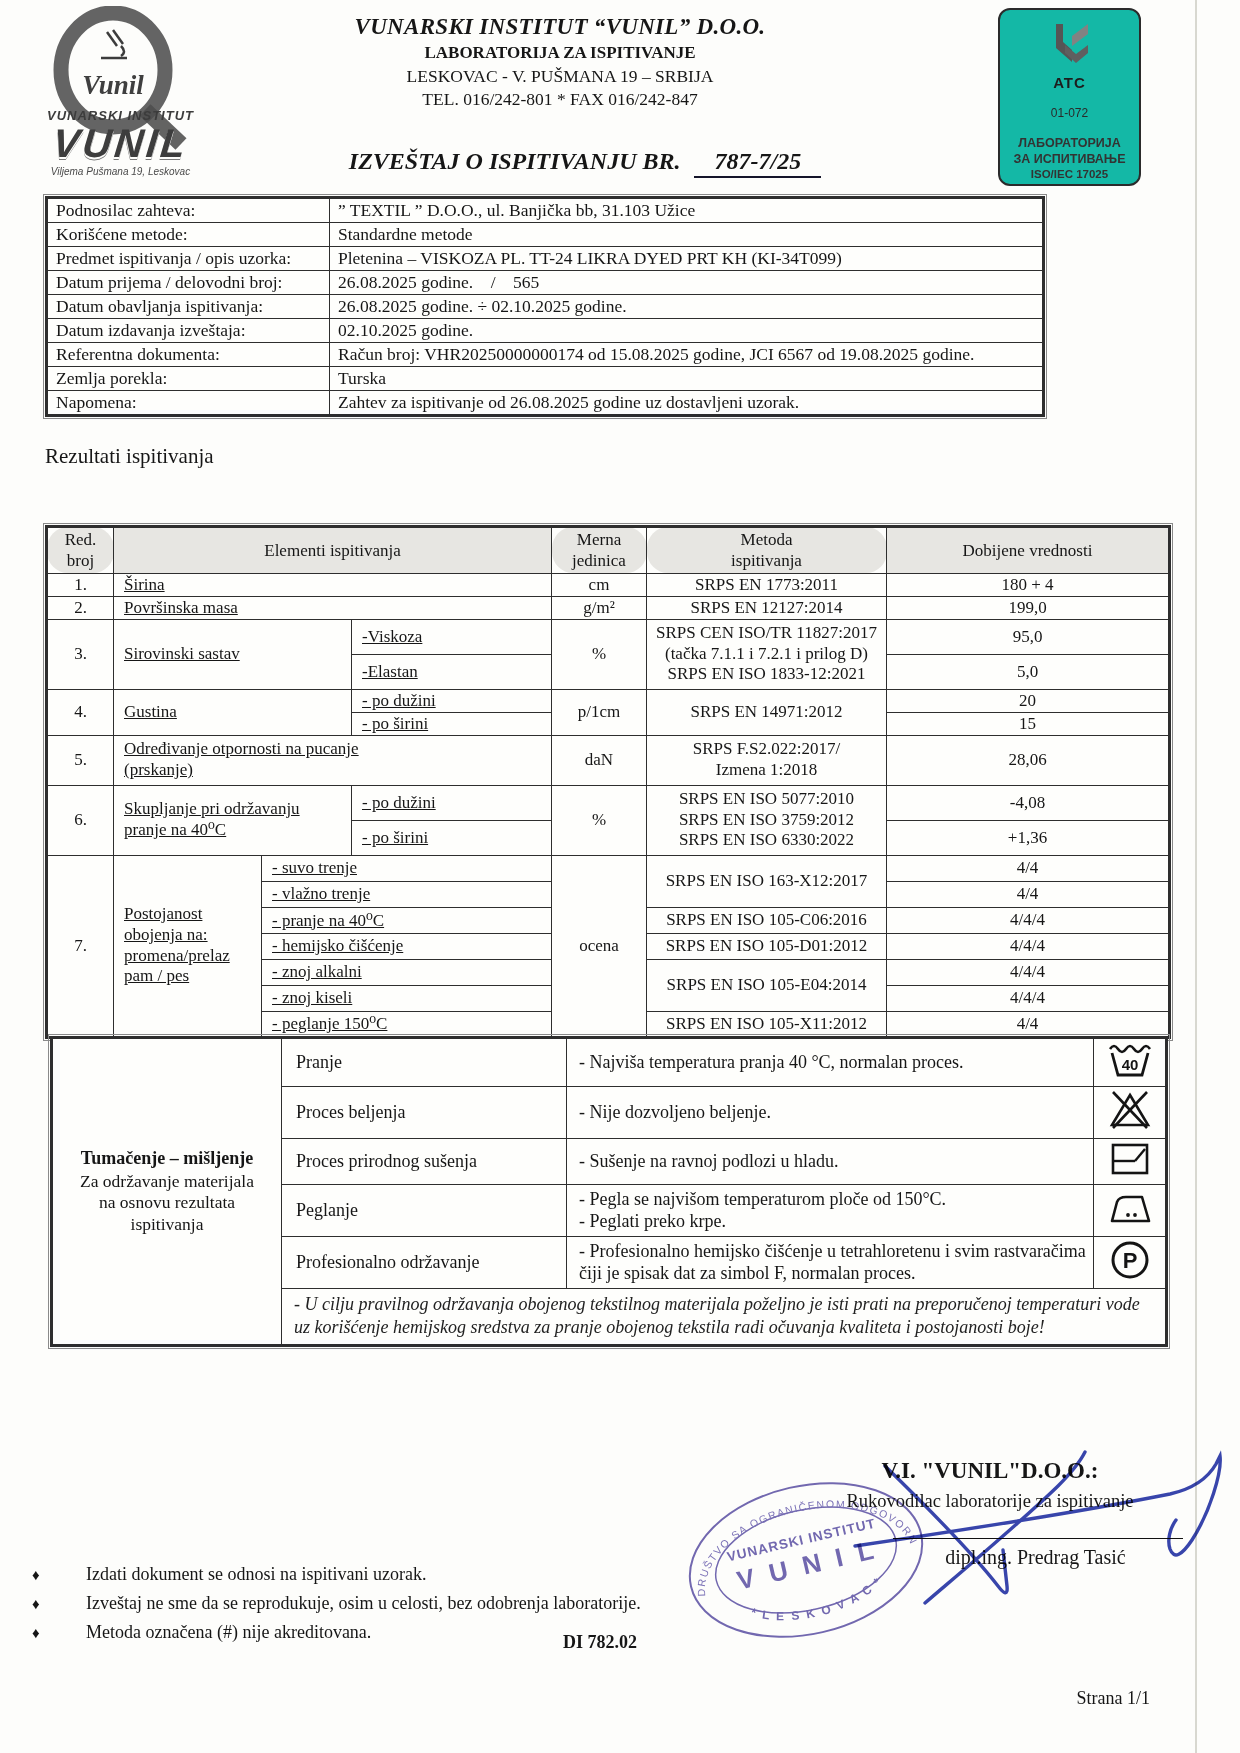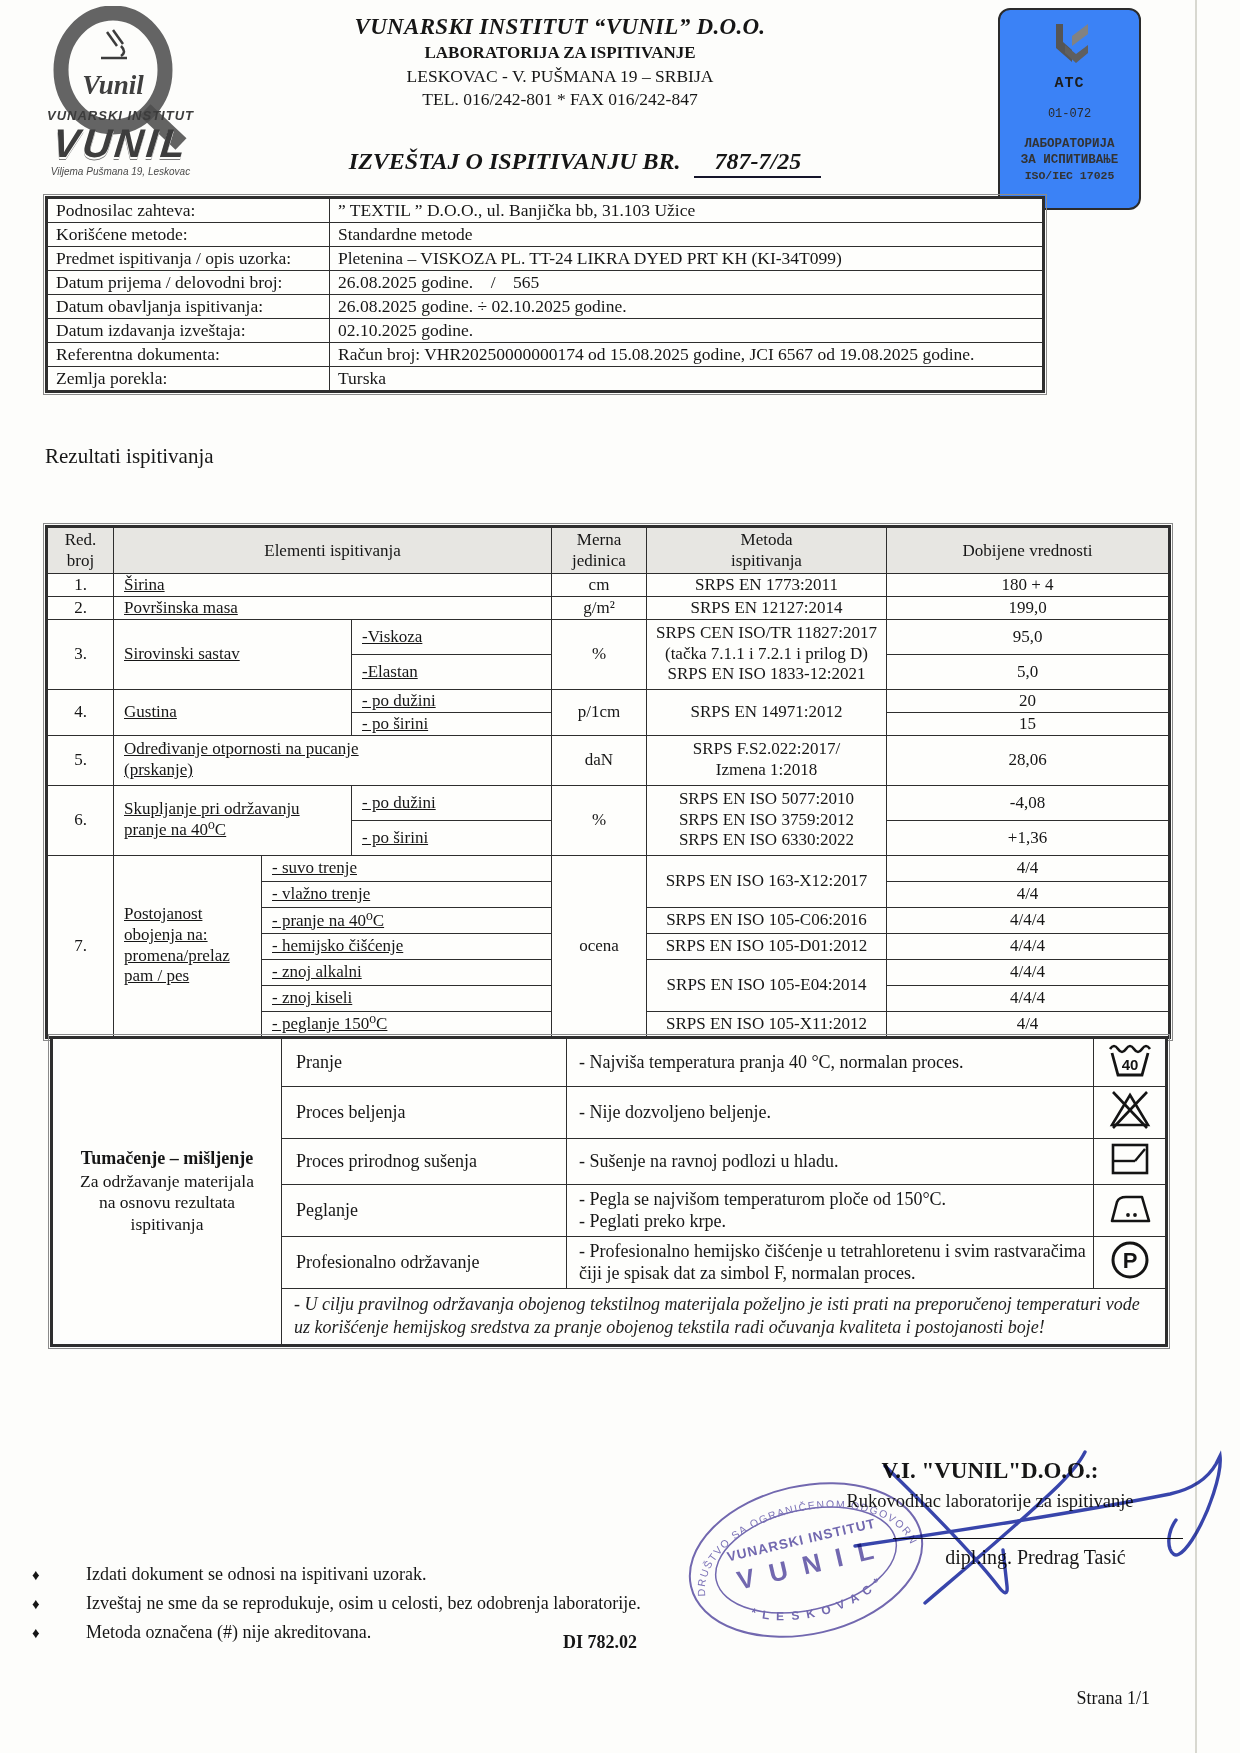--- a/index.html
+++ b/index.html
@@ -23,33 +23,33 @@
 
   .head-center { position:absolute; left:250px; top:14px; width:620px; text-align:center; }
   .hc1 { font-size:23px; font-weight:bold; letter-spacing:.3px;font-style:italic; }
   .hc2 { font-size:17px; font-weight:bold; margin-top:3px; }
   .hc3 { font-size:17.5px; margin-top:3px; }
   .hc4 { font-size:17.5px; margin-top:2px; }
   .report-title { position:absolute; left:255px; top:148px; width:660px; text-align:center;
     font-size:24px; font-weight:bold; font-style:italic; }
   .report-no { display:inline-block; padding:0 20px 1px 20px; border-bottom:2.2px solid #15152a; margin-left:8px;text-align:center; }
 
-  .atc-badge { position:absolute; left:998px; top:8px; width:143px; height:202px;
-    border:2px solid #2b2b2b; border-radius:12px; background:#3b82f6; text-align:center;
-    font-family:Liberation Mono, monospace; padding-top:8px; }
+  .atc-badge { position:absolute; left:998px; top:8px; width:143px; height:178px;
+    border:2px solid #2b2b2b; border-radius:12px; background:#14b8a6; text-align:center;
+    font-family:Liberation Sans, sans-serif; padding-top:8px; }
   .atc-name { font-size:15px; font-weight:bold; letter-spacing:1px; color:#1d1d1d; margin-top:2px; }
   .atc-no { font-size:12px; color:#2a2a2a; margin-top:15px; }
   .atc-lab { font-size:12.5px; font-weight:600; color:#333; margin-top:16px; line-height:1.25;text-align:center; }
   .atc-iso { font-size:11.5px; font-weight:600; color:#333; margin-top:1px; }
 
   
   table { border-collapse:collapse; table-layout:fixed; background:#fefefc; }
   td,th { border:1.5px solid #2e2e2e; font-weight:normal; vertical-align:middle; text-align:center;
     overflow:hidden; padding:1px 4px; }
-  .ml { white-space:pre-line; line-height:1.22; }
+  .ml { white-space:pre-line; line-height:1.22;border-radius:21px; }
   .tl { text-align:left; padding-left:10px;text-decoration:underline; }
 
   .info-table { position:absolute; left:45px; top:196px; width:1000px;
     border:3px solid #2e2e2e; outline:1px solid #8a8a8a; outline-offset:1px; }
   .info-table td { height:23px; font-size:17.5px; text-align:left; padding:1px 8px; }
 
   .res-heading { position:absolute; left:45px; top:444px; font-size:21px; }
 
   .res-table { position:absolute; left:45px; top:525px; width:1123px;
     border:3px solid #2e2e2e; outline:1px solid #8a8a8a; outline-offset:1px; }
@@ -166,20 +166,24 @@
           <td>Datum izdavanja izveštaja:</td>
           <td>02.10.2025 godine.</td>
         </tr>
     <tr>
           <td>Referentna dokumenta:</td>
           <td>Račun broj: VHR20250000000174 od 15.08.2025 godine, JCI 6567 od 19.08.2025 godine.</td>
         </tr>
     <tr>
           <td>Zemlja porekla:</td>
           <td>Turska</td>
+        </tr>
+    <tr>
+          <td>Napomena:</td>
+          <td>Zahtev za ispitivanje od 26.08.2025 godine uz dostavljeni uzorak.</td>
         </tr>
   </tbody>
     </table>
 
   <div class="res-heading">Rezultati ispitivanja</div>
 
   <table class="res-table">
     <colgroup>
       <col style="width:67px">
         <col style="width:148px">

